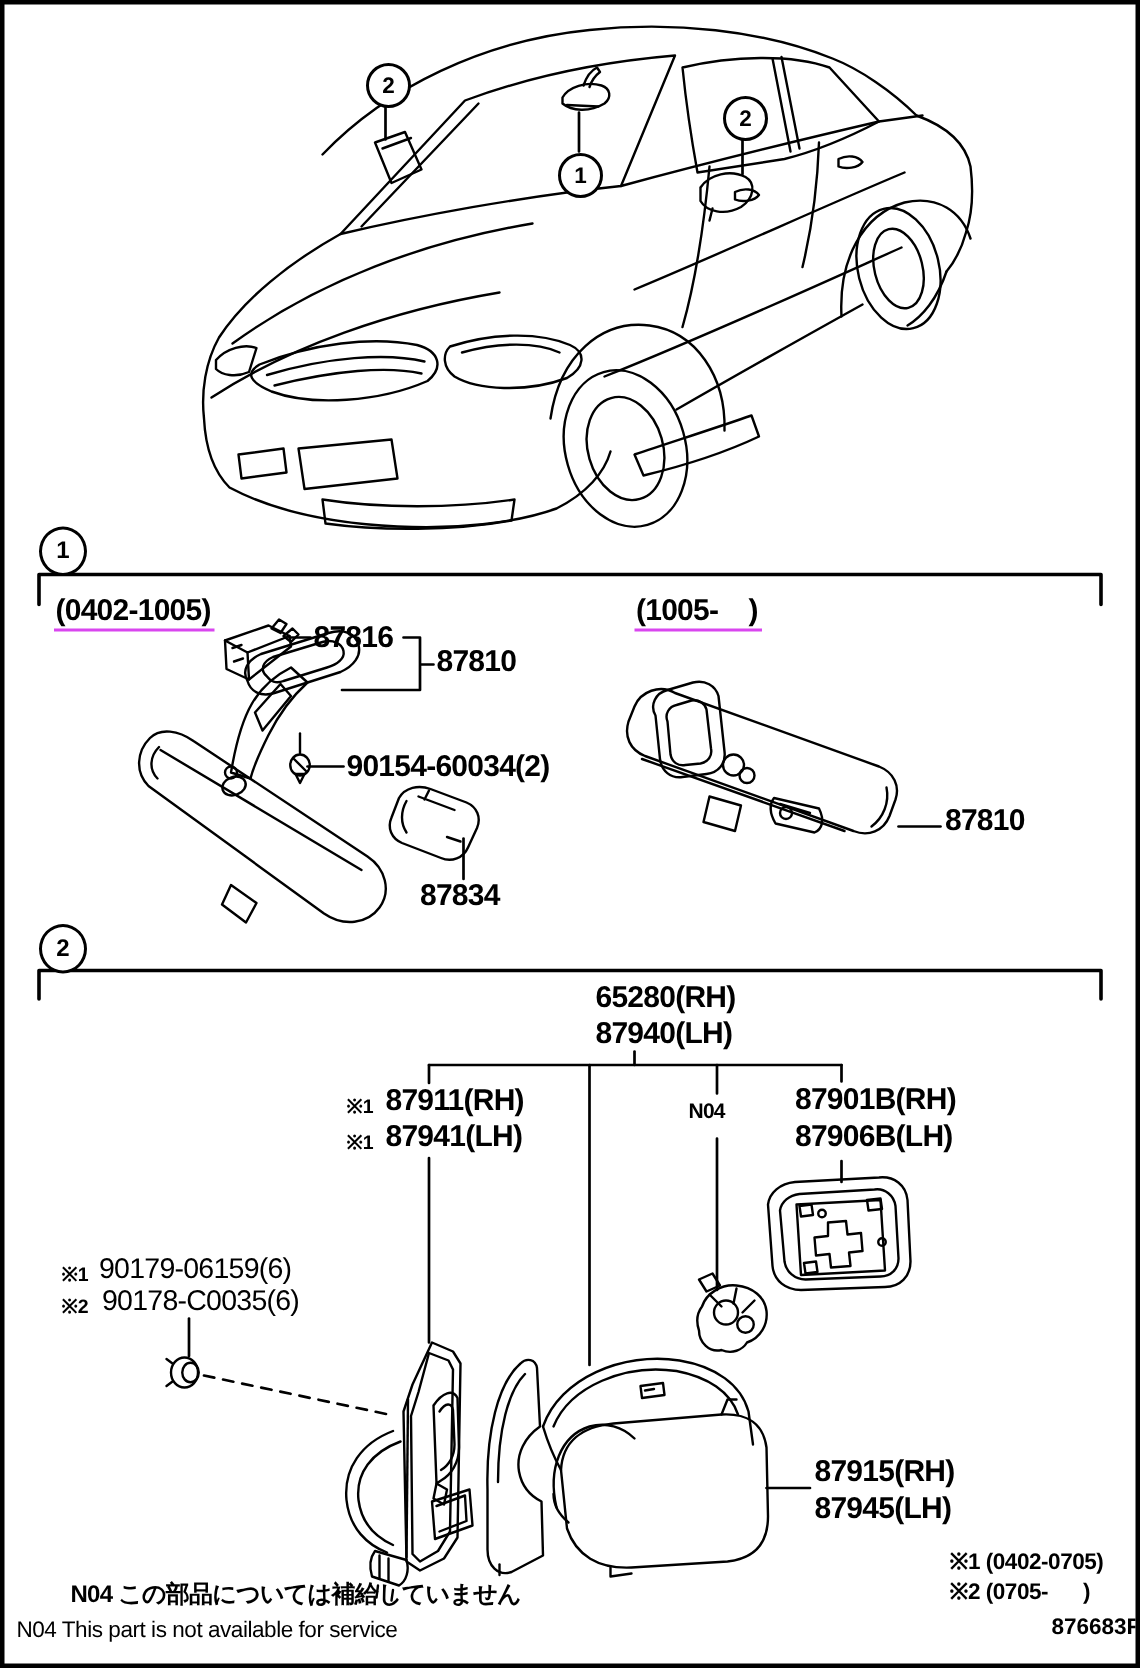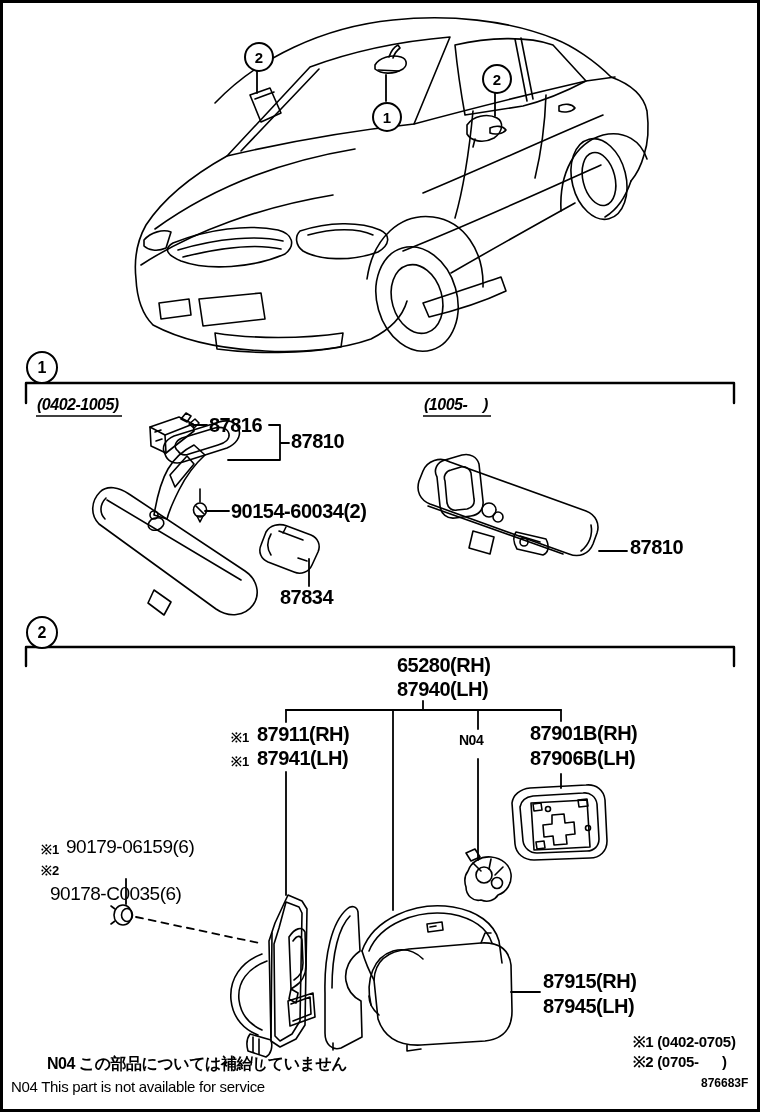--- a/index.html
+++ b/index.html
@@ -6,30 +6,30 @@
   .page{
     position:relative;width:760px;height:1112px;background:#fff;
     border:3px solid #000;box-sizing:border-box;overflow:hidden;
     font-family:"Liberation Sans",sans-serif;color:#000;
   }
   .art{position:absolute;left:0;top:0;width:760px;height:1112px;}
   .lbl{position:absolute;white-space:pre;line-height:1;}
   .pn{font-weight:bold;font-size:20px;letter-spacing:-0.5px;}
   .pn-sm{font-weight:normal;font-size:19px;letter-spacing:-0.5px;}
   .ref{font-weight:bold;font-size:13px;}
-  .range{font-weight:bold;font-size:16px;letter-spacing:-0.5px;
-         border-bottom:2px solid #404040;padding:0 3px 2px 1px;font-style:italic;}
+  .range{font-weight:bold;font-size:20px;letter-spacing:-0.5px;
+         border-bottom:2px solid #d946ef;padding:0 3px 2px 1px;}
   .callout{
     position:absolute;border:2px solid #000;border-radius:50%;background:#fff;
     display:flex;align-items:center;justify-content:center;
     font-weight:bold;font-size:15px;line-height:1;
   }
   .note{font-size:15px;font-weight:400;letter-spacing:-0.3px;}
   .note-jp{font-size:16px;font-weight:700;letter-spacing:-0.5px;}
-  .doccode{font-size:12px;font-weight:700;}
+  .doccode{font-size:15px;font-weight:700;}
   .refnote{font-size:15px;font-weight:600;letter-spacing:-0.3px;}
 </style>
 </head>
 <body>
 
 <div class="page">
 
   <svg class="art" viewBox="0 0 760 1112" fill="none" stroke="#000" stroke-width="1.6" stroke-linecap="round" stroke-linejoin="round">
 
     <g>
@@ -252,21 +252,21 @@
   <div class="lbl pn" style="left:254px;top:745px;">87941(LH)</div>
 
   <div class="lbl pn" style="left:456px;top:730px;font-size:14px;">N04</div>
 
   <div class="lbl pn" style="left:527px;top:720px;">87901B(RH)</div>
   <div class="lbl pn" style="left:527px;top:745px;">87906B(LH)</div>
 
   <div class="lbl ref" style="left:38px;top:840px;">※1</div>
   <div class="lbl pn-sm" style="left:63px;top:834px;">90179-06159(6)</div>
   <div class="lbl ref" style="left:38px;top:861px;">※2</div>
-  <div class="lbl pn-sm" style="left:47px;top:855px;margin-top:26px;">90178-C0035(6)</div>
+  <div class="lbl pn-sm" style="left:65px;top:855px;">90178-C0035(6)</div>
 
   <div class="lbl pn" style="left:540px;top:968px;">87915(RH)</div>
   <div class="lbl pn" style="left:540px;top:993px;">87945(LH)</div>
 
   <div class="lbl refnote" style="left:630px;top:1031px;">※1 (0402-0705)</div>
   <div class="lbl refnote" style="left:630px;top:1051px;">※2 (0705-&nbsp;&nbsp;&nbsp;&nbsp;&nbsp;&nbsp;)</div>
 
   <div class="lbl note-jp" style="left:8px;top:1053px;margin-left:36px;">N04 この部品については補給していません</div>
   <div class="lbl note" style="left:8px;top:1076px;">N04 This part is not available for service</div>
   <div class="lbl doccode" style="left:698px;top:1074px;">876683F</div>

